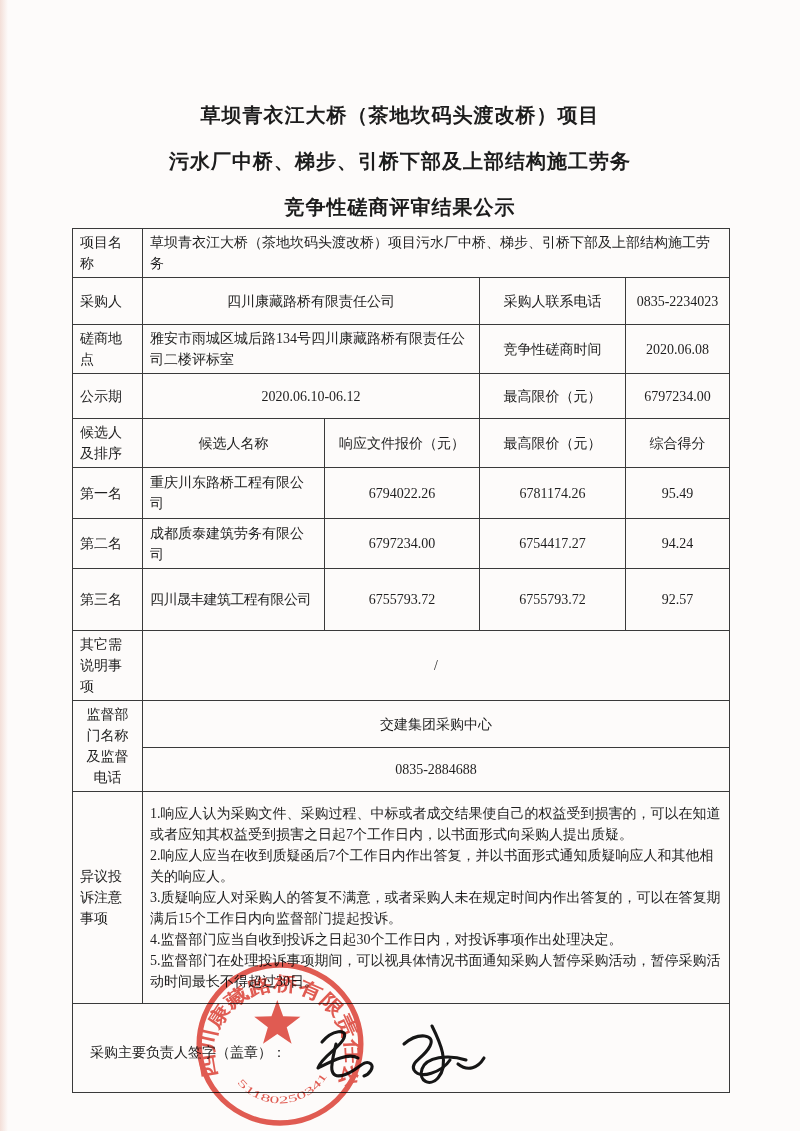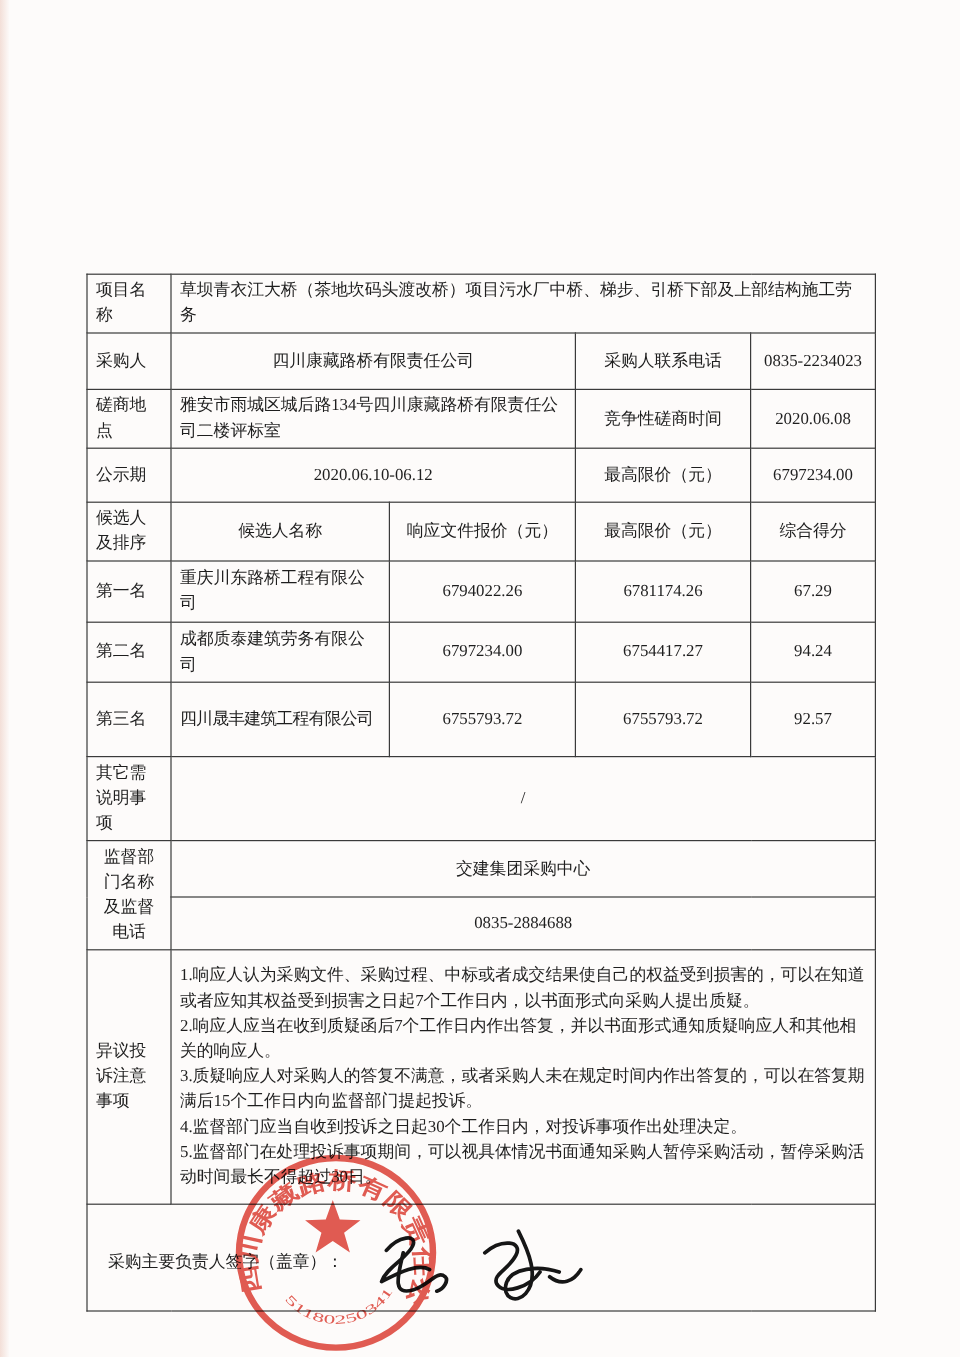--- a/index.html
+++ b/index.html
@@ -55,20 +55,25 @@
     mix-blend-mode:multiply; opacity:.86; pointer-events:none;
   }
   .stamp text { font-family:"Liberation Serif","DejaVu Serif",serif; }
 </style>
 </head>
 <body>
 
 <div class="page">
   <div class="scan-edge"></div>
 
+  <div class="titles">
+    <div class="title-line">草坝青衣江大桥（茶地坎码头渡改桥）项目</div>
+    <div class="title-line">污水厂中桥、梯步、引桥下部及上部结构施工劳务</div>
+    <div class="title-line">竞争性磋商评审结果公示</div>
+  </div>
 
   <table class="doc">
     <colgroup>
       <col style="width:70px">
         <col style="width:182px">
         <col style="width:155px">
       <col style="width:146px">
         <col style="width:104px">
     </colgroup>
     <tbody>
@@ -99,21 +104,21 @@
         <td class="ctr">候选人名称</td>
         <td class="ctr">响应文件报价（元）</td>
         <td class="ctr">最高限价（元）</td>
         <td class="ctr">综合得分</td>
       </tr>
       <tr class="r6">
         <td class="lab">第一名</td>
         <td>重庆川东路桥工程有限公司</td>
         <td class="ctr">6794022.26</td>
         <td class="ctr">6781174.26</td>
-        <td class="ctr">67.29</td>
+        <td class="ctr">95.49</td>
       </tr>
       <tr class="r7">
         <td class="lab">第二名</td>
         <td>成都质泰建筑劳务有限公司</td>
         <td class="ctr">6797234.00</td>
         <td class="ctr">6754417.27</td>
         <td class="ctr">94.24</td>
       </tr>
       <tr class="r8">
         <td class="lab">第三名</td>

